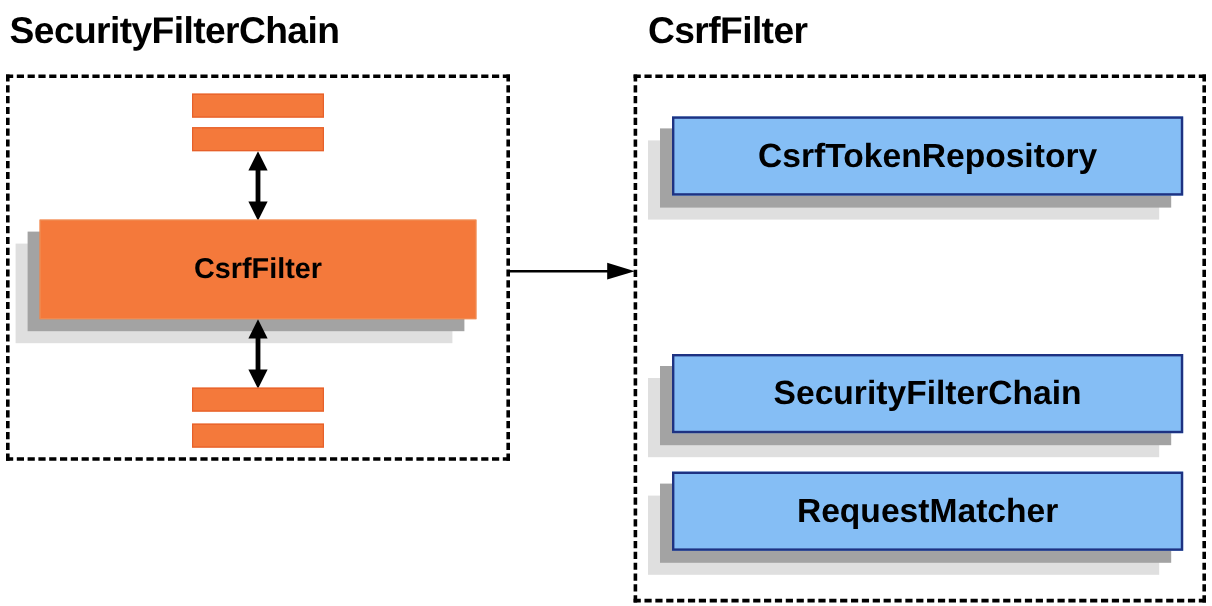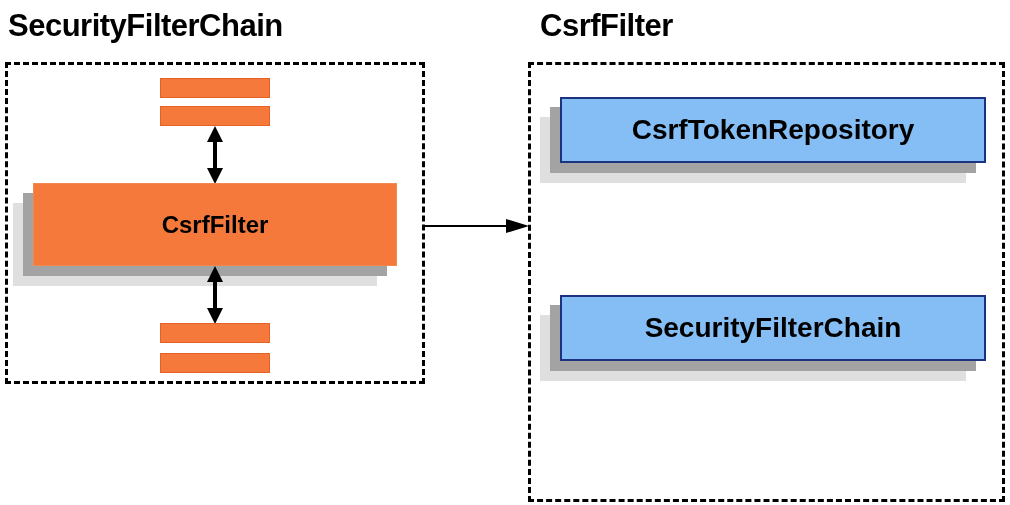--- a/index.html
+++ b/index.html
@@ -127,14 +127,19 @@
     <div class="face">CsrfTokenRepository</div>
   </div>
 
 
   <div id="component-2" class="stack component-stack">
     <div class="shadow-far"></div>
     <div class="shadow-near"></div>
     <div class="face">SecurityFilterChain</div>
   </div>
 
+  <div id="component-3" class="stack component-stack">
+    <div class="shadow-far"></div>
+    <div class="shadow-near"></div>
+    <div class="face">RequestMatcher</div>
+  </div>
 
 </div>
 
 </body></html>

